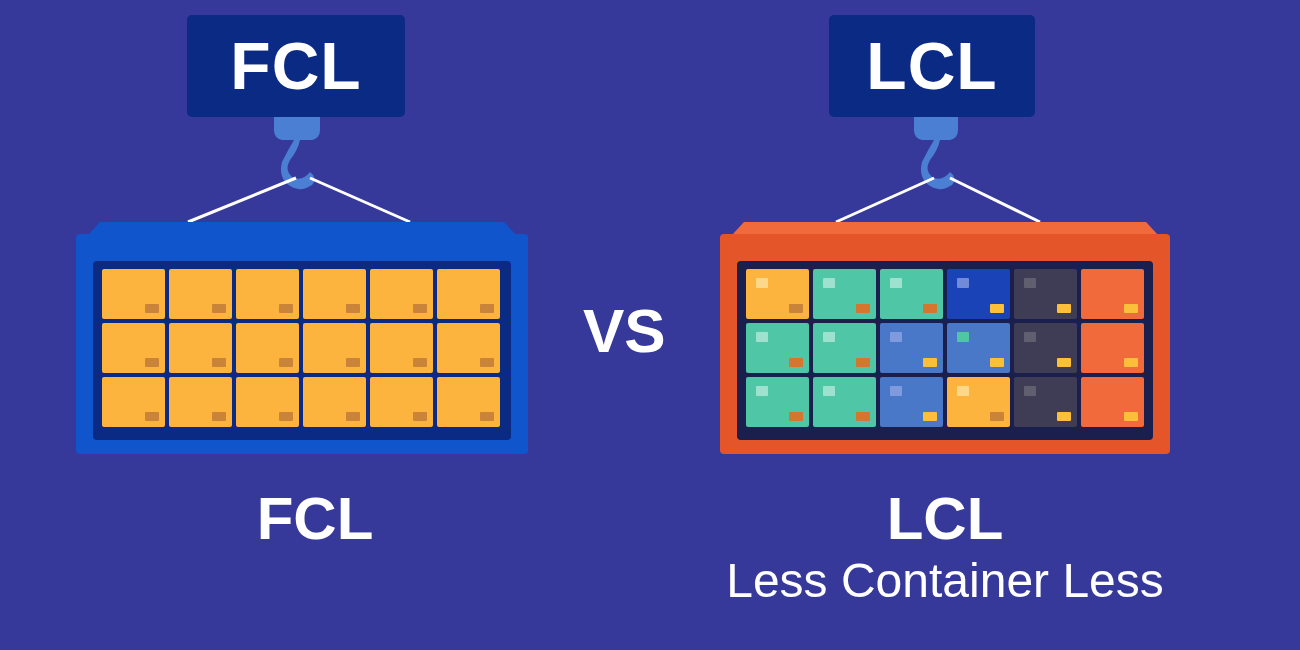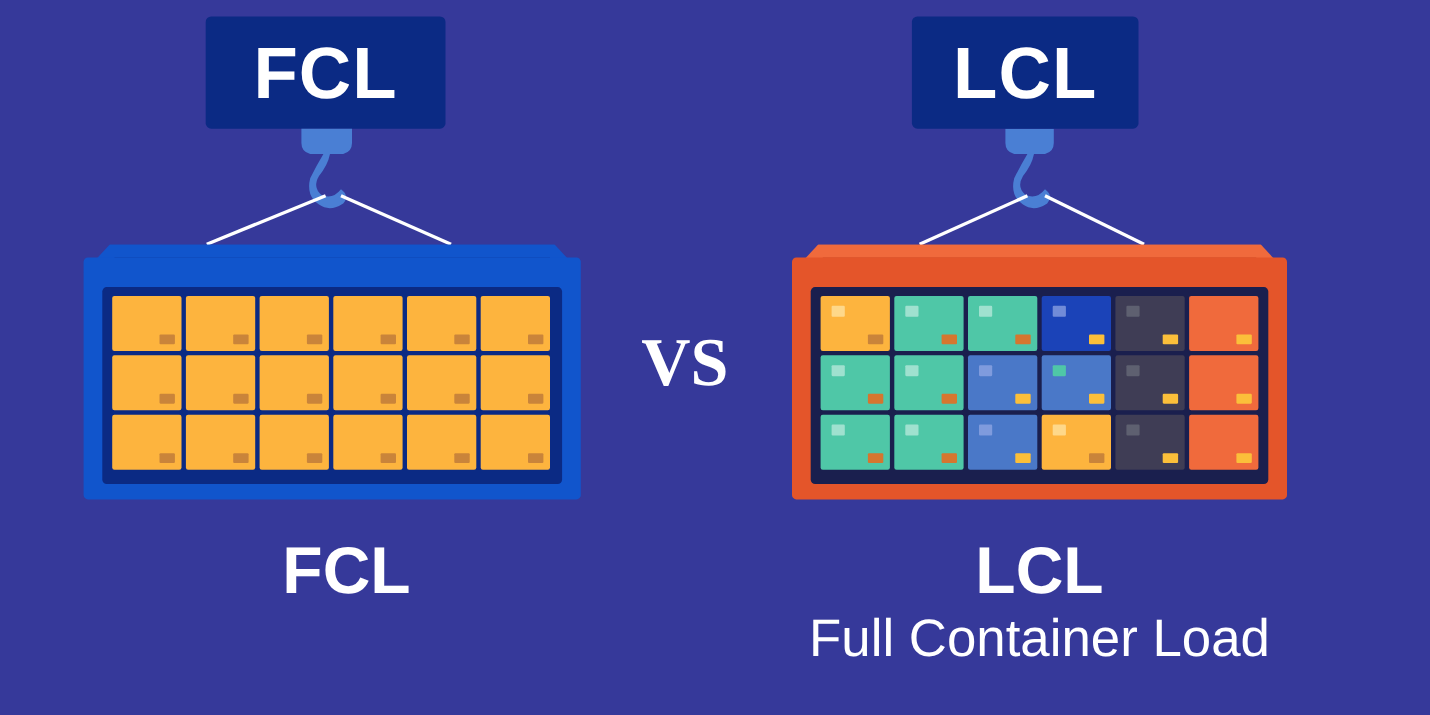--- a/index.html
+++ b/index.html
@@ -8,21 +8,21 @@
   .hook { position:absolute; }
   .container { position:absolute; top:222px; height:232px; }
   .container .body { position:absolute; left:0; top:12px; right:0; bottom:0; border-radius:4px; }
   .container .top { position:absolute; top:0; height:26px; clip-path:polygon(24px 0, calc(100% - 24px) 0, 100% 100%, 0 100%); }
   .container .groove { position:absolute; height:2px; top:12px; opacity:.55; }
   .container .inner { position:absolute; left:17px; right:17px; top:39px; bottom:14px; border-radius:4px; }
   .grid { position:absolute; left:9px; top:8px; display:grid; grid-template-columns:repeat(6, 63px); grid-template-rows:repeat(3, 50px); gap:4px; }
   .box { position:relative; border-radius:2px; }
   .box .tag { position:absolute; right:6px; bottom:6px; width:14px; height:9px; border-radius:1px; }
   .box .label { position:absolute; left:10px; top:9px; width:12px; height:10px; border-radius:1px; }
-  .vs { position:absolute; left:583px; top:295px; color:#fff; font-weight:bold; font-size:62px;font-family:Liberation Serif, serif; }
+  .vs { position:absolute; left:583px; top:295px; color:#fff; font-weight:bold; font-size:62px; }
   .caption { position:absolute; top:485px; text-align:center; color:#fff; }
   .caption .t { font-weight:bold; font-size:60px; line-height:68px; }
   .caption .s { font-size:48px; line-height:56px; }
 </style>
 </head>
 <body>
 
 <div class="label-box" style="left:187px;width:218px;">FCL</div>
 <svg class="hook" width="1300" height="230" style="left:0;top:0;">
   <path d="M274 117 H320 V130 Q320 138 312 140 L300 140 Q298 150 290 160 Q284 170 292 177 Q302 182 310 172 Q318 178 312 185 Q300 193 290 186 Q278 178 282 162 Q288 150 294 140 L282 140 Q274 138 274 130 Z" fill="#4a7fd4"></path>
@@ -178,14 +178,14 @@
         </div>
       </div>
   </div>
 </div>
 
 <div class="caption" style="left:60px;width:510px;">
   <div class="t">FCL</div>
 </div>
 <div class="caption" style="left:690px;width:510px;">
   <div class="t">LCL</div>
-  <div class="s">Full Container Load</div>
+  <div class="s">Less Container Less</div>
 </div>
 
 </body></html>

